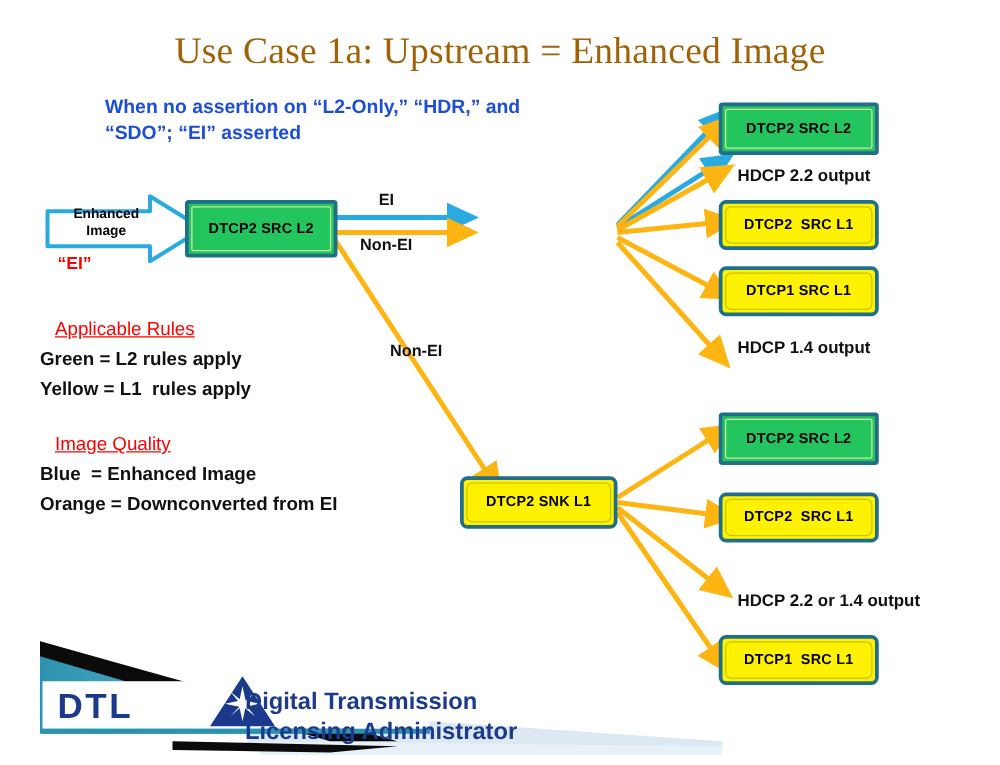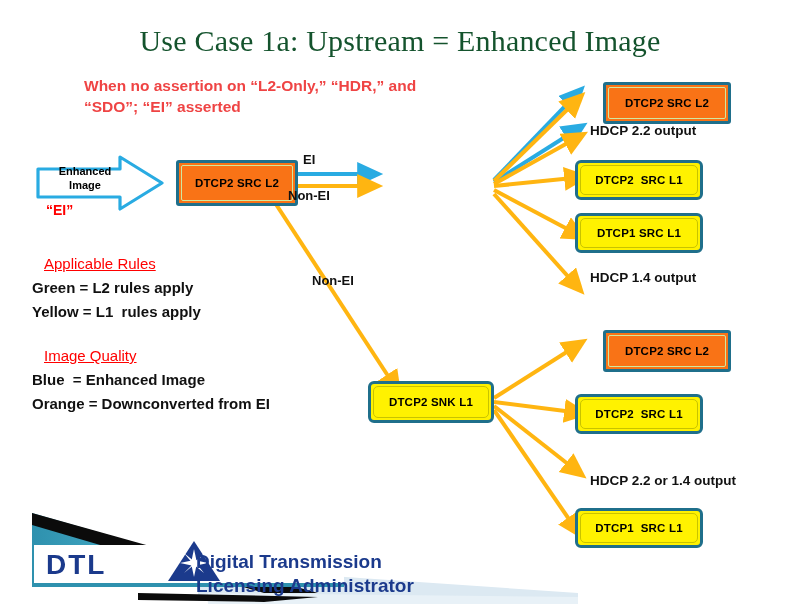--- a/index.html
+++ b/index.html
@@ -3,45 +3,45 @@
 <meta charset="utf-8">
 <style>
   html,body{margin:0;padding:0;background:#fff;}
   body{width:800px;height:612px;overflow:hidden;
        font-family:"Liberation Sans",sans-serif;position:relative;}
   #stage{position:absolute;left:0;top:0;width:800px;height:612px;background:#ffffff;}
 
   
   .title{
     position:absolute;left:0;top:24px;width:800px;text-align:center;
-    font-family:"Liberation Serif",serif;font-size:30px;color:#14532d;
+    font-family:"Liberation Serif",serif;font-size:30px;color:#a16207;
     letter-spacing:.2px;white-space:nowrap;
   }
   
   .subtitle{
     position:absolute;left:84px;top:76px;width:450px;
-    font-size:15.5px;font-weight:bold;color:#ef4444;line-height:1.35;
+    font-size:15.5px;font-weight:bold;color:#1d4ed8;line-height:1.35;
   }
 
   
   #wires{position:absolute;left:0;top:0;width:800px;height:612px;}
 
   
   .node{
     position:absolute;box-sizing:border-box;
     border:3px solid #1F6F8B;border-radius:3px;
     display:flex;align-items:center;justify-content:center;
     font-size:11.5px;font-weight:bold;color:#000;letter-spacing:.2px;
     white-space:pre;
   }
   .node .inner{
     position:absolute;left:2px;top:2px;right:2px;bottom:2px;
     border:1.5px solid #C9E08A;border-radius:2px;pointer-events:none;
   }
-  .node.green{background:#f97316;margin-left:28px;}
+  .node.green{background:#22c55e;}
   .node.green .inner{border-color:#CFE8A0;}
   .node.yellow{background:#FFF200;border-radius:6px;}
   .node.yellow .inner{border-color:#C8C300;border-radius:5px;}
   .node span.lbl{position:relative;z-index:2;}
 
   
   .olabel{
     position:absolute;font-size:13.5px;font-weight:bold;color:#111;white-space:nowrap;
   }
   .arrowlabel{
@@ -168,21 +168,21 @@
   </div>
   <div class="node yellow" style="left:575px;top:508px;width:128px;height:40px;">
     <div class="inner"></div>
     <span class="lbl">DTCP1  SRC L1</span>
   </div>
 
   <div class="arrowlabel" style="left:303px;top:152px;">EI</div>
   <div class="arrowlabel" style="left:288px;top:188px;">Non-EI</div>
   <div class="arrowlabel" style="left:312px;top:273px;">Non-EI</div>
 
-  <div class="olabel" style="left:590px;top:123px;">HDCP 2.2 output</div>
+  <div class="olabel" style="left:590px;top:133px;">HDCP 2.2 output</div>
   <div class="olabel" style="left:590px;top:270px;">HDCP 1.4 output</div>
   <div class="olabel" style="left:590px;top:473px;">HDCP 2.2 or 1.4 output</div>
 
   <div class="legend">
     <div class="head">Applicable Rules</div>
     <div class="row">Green = L2 rules apply</div>
     <div class="row">Yellow = L1  rules apply</div>
     <div class="gap"></div>
     <div class="head">Image Quality</div>
     <div class="row">Blue  = Enhanced Image</div>

